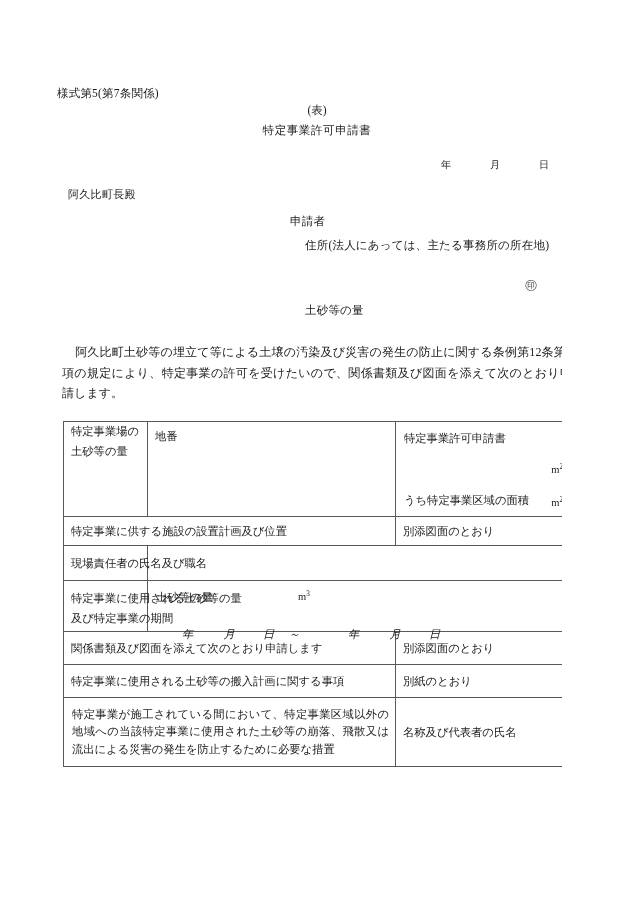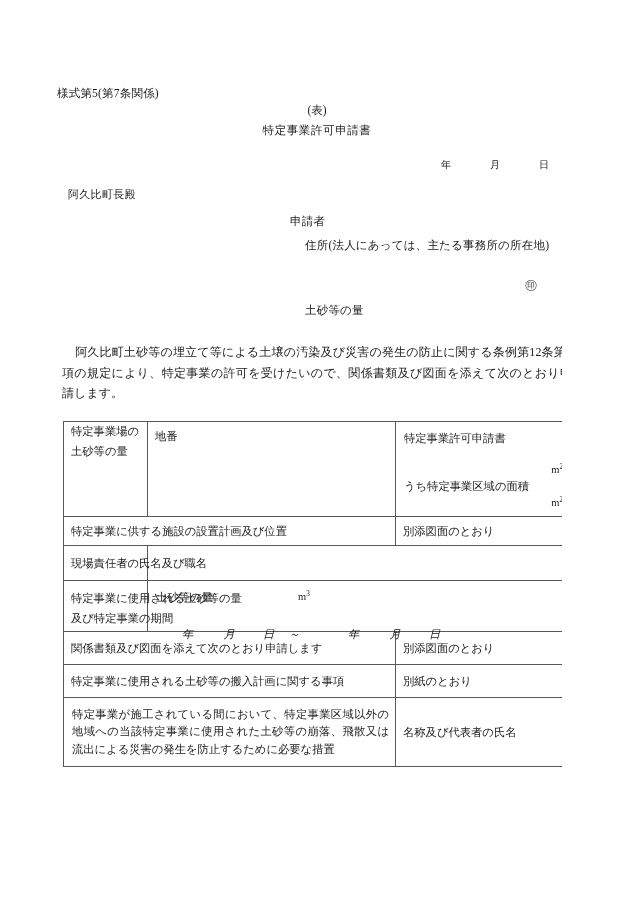--- a/index.html
+++ b/index.html
@@ -145,21 +145,21 @@
   .row-loc td { height: 94px; }
 
   .area-inner {
     position: relative;
     height: 94px;
     padding: 7px 6px 0 8px;
     box-sizing: border-box;
   }
   .area-line1 { position: absolute; left: 8px;  top: 7px; }
   .area-unit1 { position: absolute; right: 8px; top: 39px; }
-  .area-line2 { position: absolute; left: 8px;  top: 55px; }
+  .area-line2 { position: absolute; left: 8px;  top: 69px; }
   .area-unit2 { position: absolute; right: 8px; top: 72px; }
   .unit { white-space: nowrap; font-size: 10.5px; }
   .unit sup { font-size: 7.2px; vertical-align: super; line-height: 0; }
 
   .row-fac td  { height: 28px; vertical-align: middle; }
   .row-resp td { height: 34px; vertical-align: middle; }
   .row-vol td  { height: 50px; vertical-align: top; }
   .row-struct td, .row-carry td { height: 32px; vertical-align: middle; }
   .row-measure td { height: 68px; vertical-align: middle; }
 

